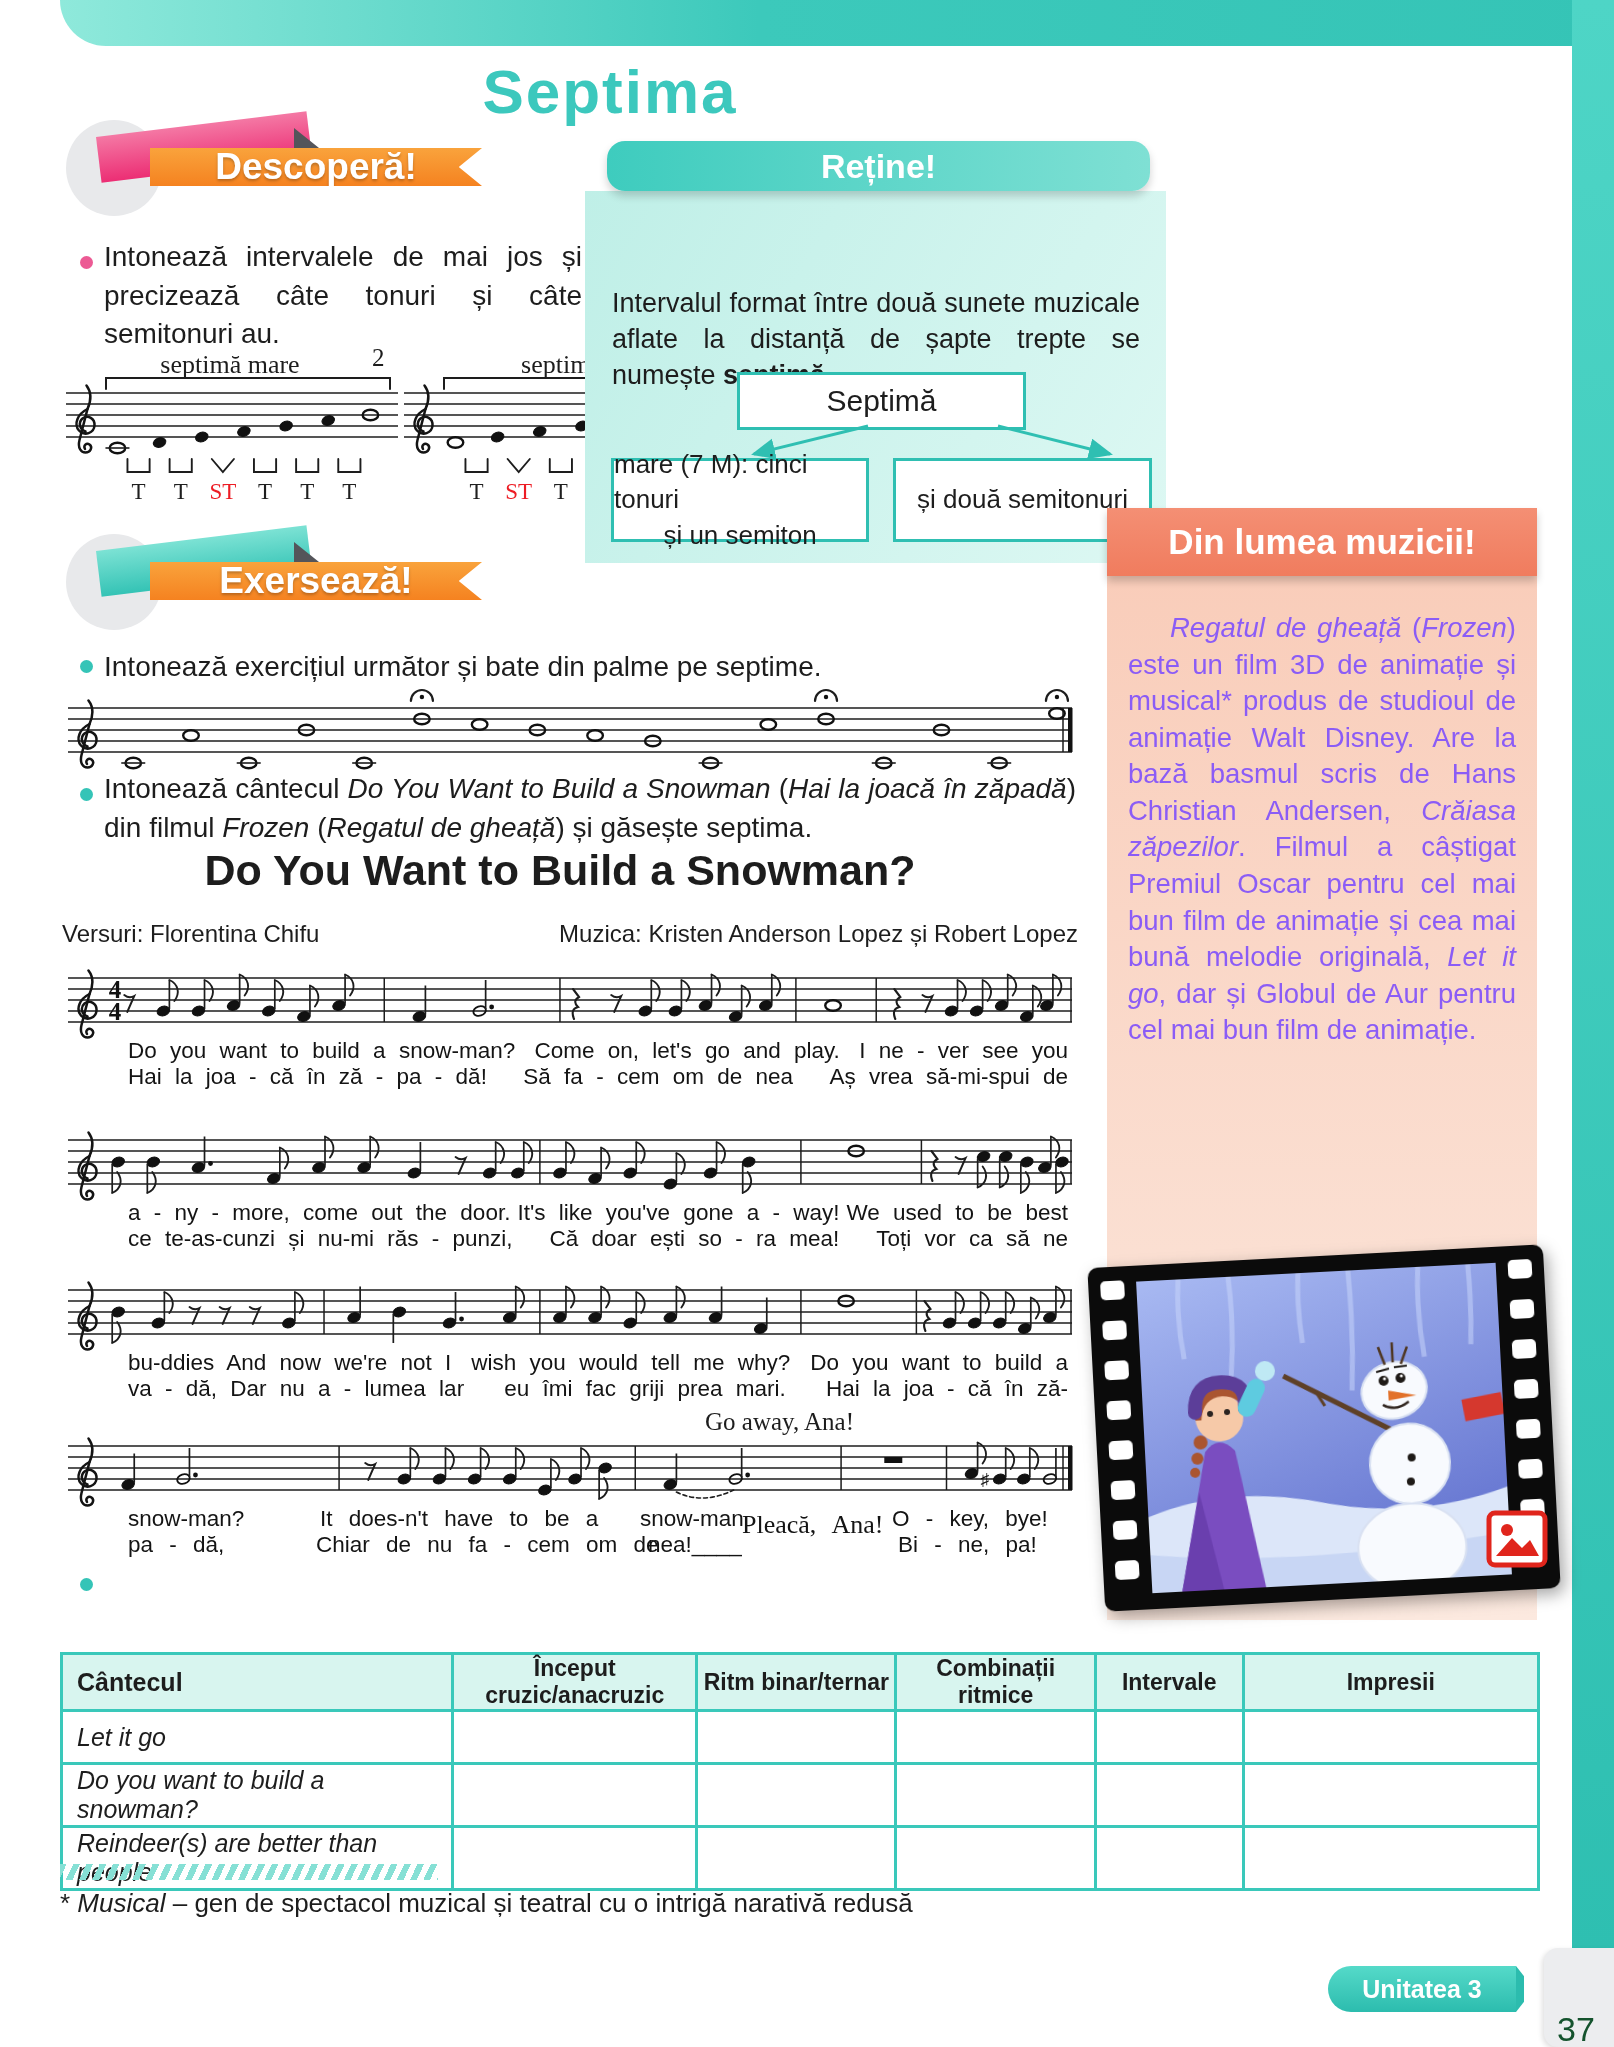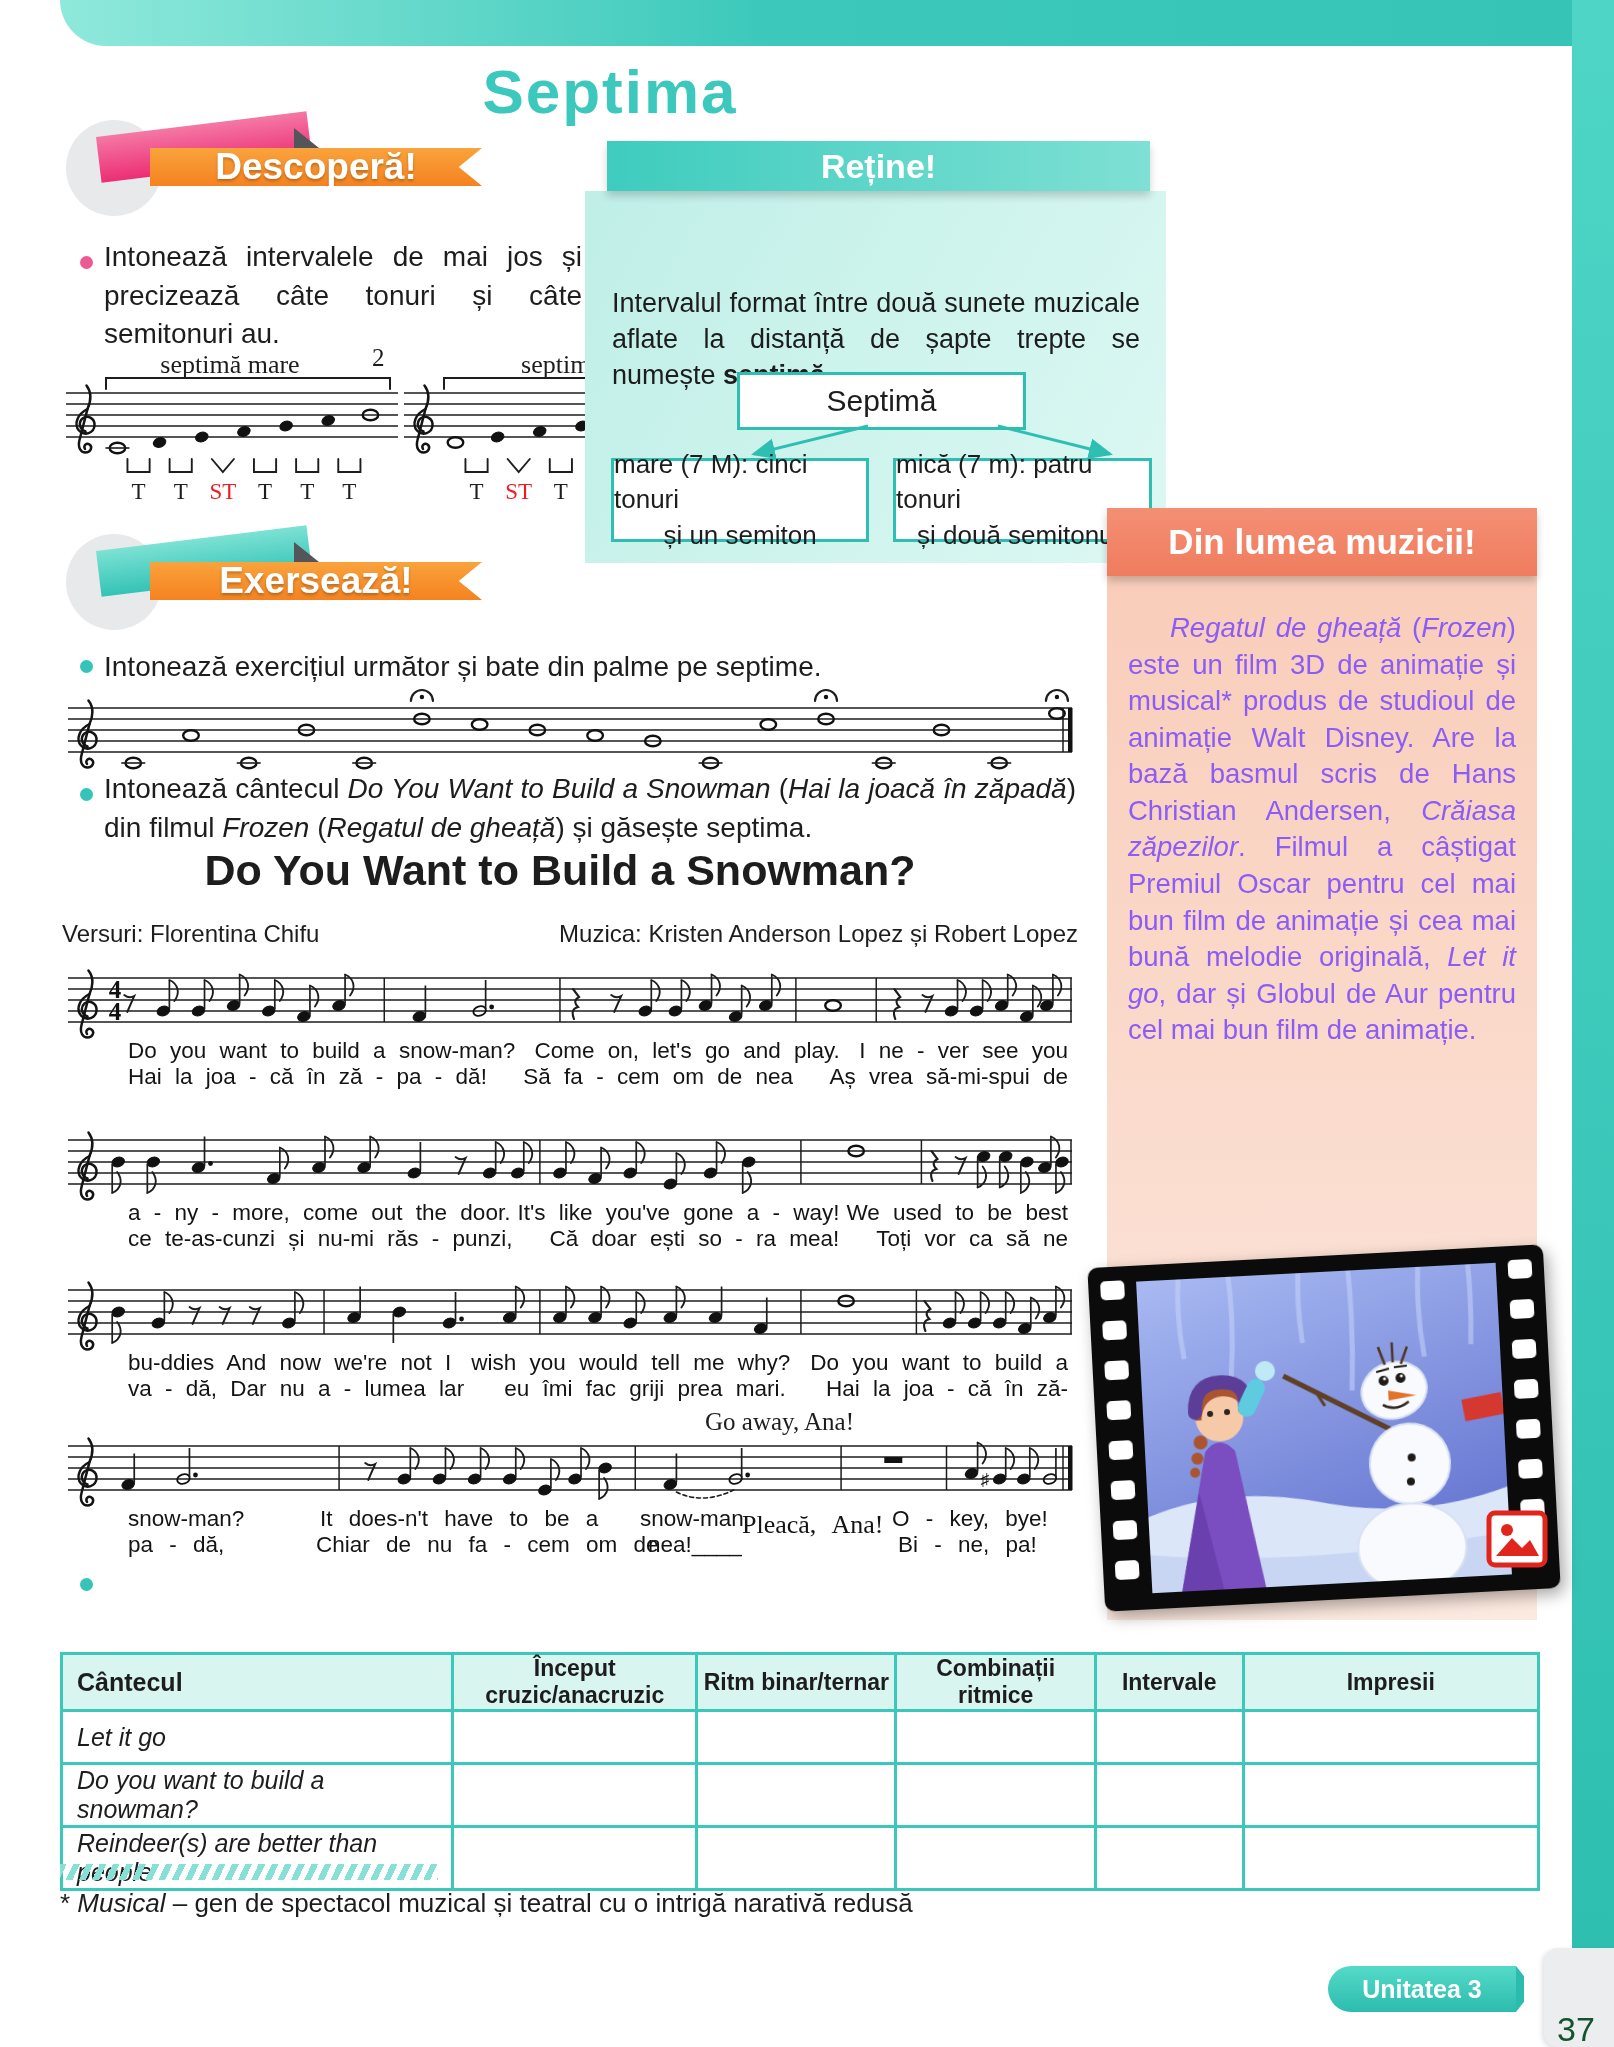--- a/index.html
+++ b/index.html
@@ -23,21 +23,21 @@
           clip-path:polygon(0 0,100% 0,93% 50%,100% 100%,0 100%);
           color:#fff;font-weight:bold;font-size:37px;display:flex;align-items:center;
           justify-content:center;text-shadow:0 2px 3px rgba(0,0,0,.25);}
   .dot{width:13px;height:13px;border-radius:50%;}
   .dot-pink{background:#EC5A94;}
   .dot-teal{background:#35C4B7;}
   .body-text{font-size:28px;line-height:1.38;text-align:justify;color:#1d1d1d;}
   .ex-label{font-family:"Liberation Serif","DejaVu Serif",serif;font-size:26px;text-align:center;margin-top:16px;}
   .retine-band{background:linear-gradient(90deg,#3ECCBE,#7FE0D4);color:#fff;font-weight:bold;
           font-size:34px;display:flex;align-items:center;justify-content:center;
-          box-shadow:0 5px 8px rgba(0,0,0,.18);}
+          box-shadow:0 5px 8px rgba(0,0,0,.18);border-radius:18px;}
   .retine-body{background:linear-gradient(120deg,#BFEFE7,#DDF8F3);}
   .retine-para{font-size:27px;line-height:1.33;text-align:justify;}
   .tealbox{background:#fff;border:3px solid #2FBFB2;display:flex;flex-direction:column;
           align-items:center;justify-content:center;font-size:26px;line-height:1.35;}
   .song-title{font-size:43px;font-weight:bold;text-align:center;}
   .credits{display:flex;justify-content:space-between;font-size:24px;}
   .lyr{position:absolute;left:128px;width:940px;display:flex;justify-content:space-between;
        font-size:22.5px;white-space:nowrap;color:#141414;}
   .lyr span{word-spacing:7px;}
   .lw{position:absolute;font-size:22.5px;white-space:nowrap;word-spacing:10px;color:#141414;}
@@ -159,21 +159,20 @@
         </marker>
       </defs>
     <line x1="270" y1="2" x2="156" y2="30" stroke="#2FBFB2" stroke-width="3" marker-end="url(#ah)"></line>
     <line x1="400" y1="2" x2="512" y2="30" stroke="#2FBFB2" stroke-width="3" marker-end="url(#ah)"></line>
   </svg>
   <div class="abs tealbox" style="left:611px;top:458px;width:252px;height:78px">
       <span>mare (7 M): cinci tonuri</span>
       <span>și un semiton</span>
     </div>
   <div class="abs tealbox" style="left:893px;top:458px;width:253px;height:78px">
-      <span>mică (7 m): patru tonuri</span>
       <span>și două semitonuri</span>
     </div>
 
   <div class="abs circle-gray" style="left:66px;top:534px"></div>
   <div class="abs ribbon-back rb-teal" style="left:98px;top:538px"></div>
   <div class="abs fold" style="left:294px;top:542px"></div>
   <div class="abs banner" style="left:150px;top:562px">Exersează!</div>
 
   <div class="abs dot dot-teal" style="left:80px;top:660px"></div>
   <div class="abs body-text" style="left:104px;top:648px;width:900px;text-align:left">Intonează exercițiul următor și bate din palme pe septime.</div>

